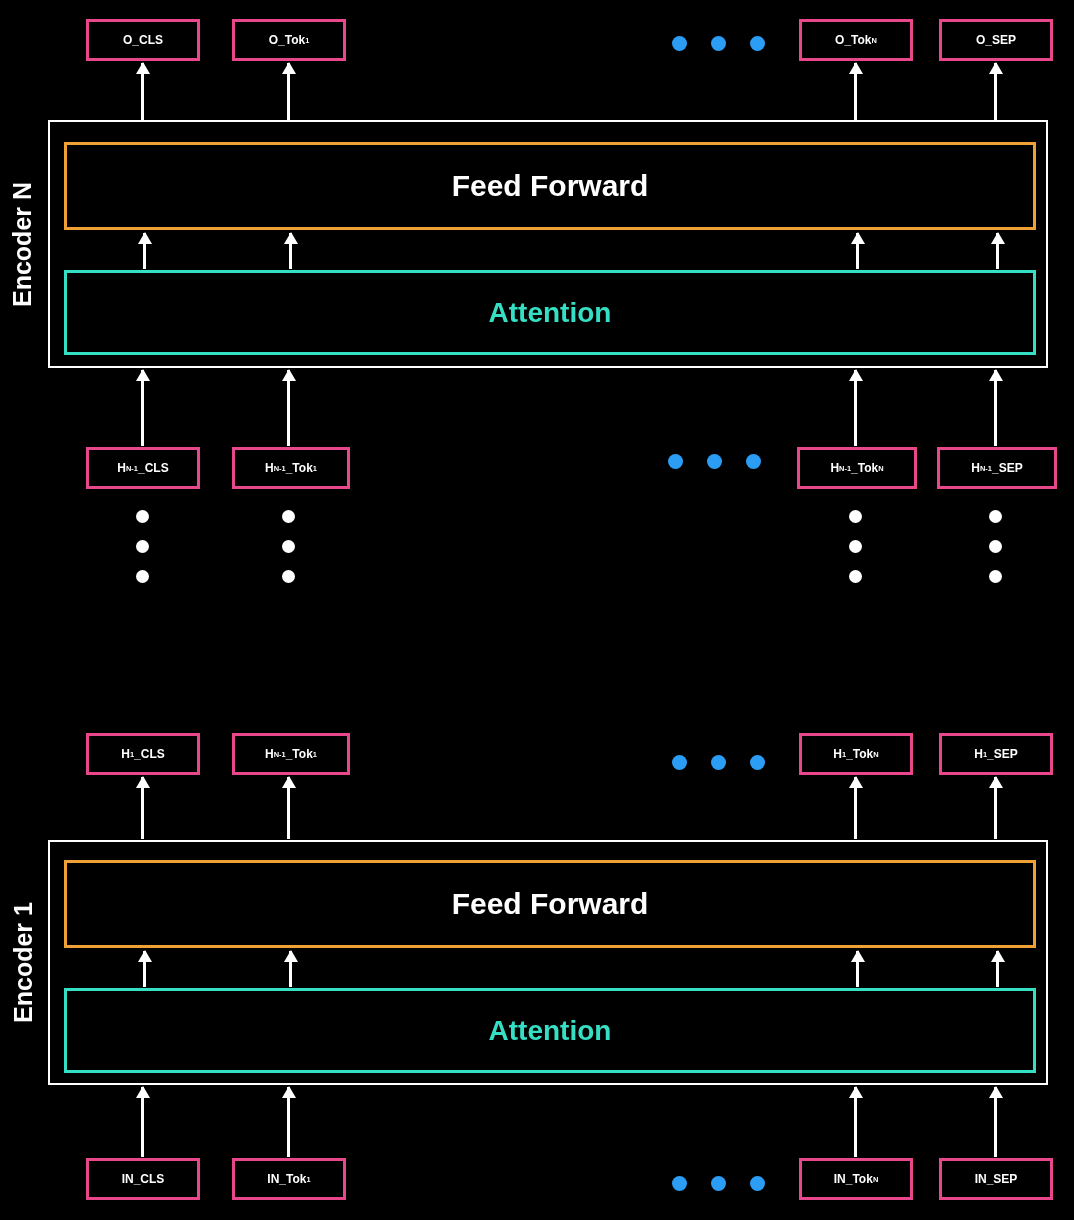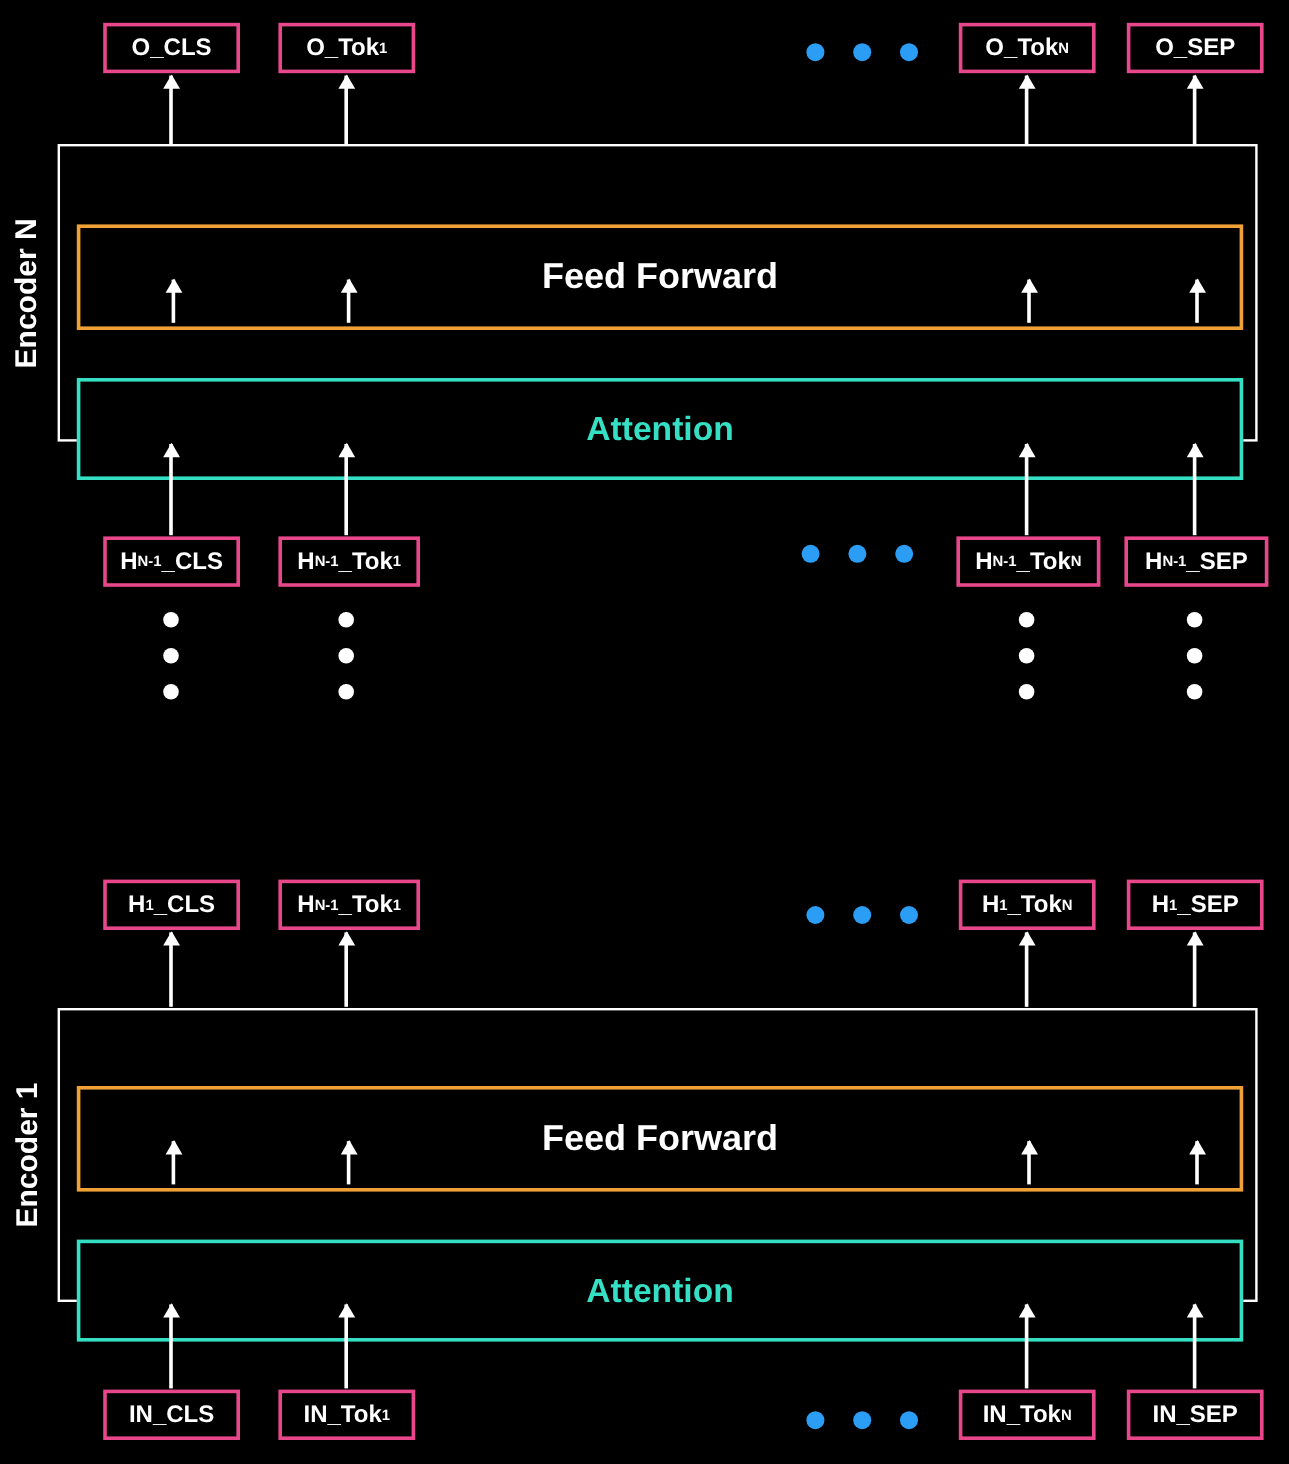--- a/index.html
+++ b/index.html
@@ -18,36 +18,35 @@
     width:1074px;height:1220px;
     background:var(--bg);
     overflow:hidden;
   }
   .token-box{
     position:absolute;
     width:114px;height:42px;
     border:3px solid var(--pink);
     background:var(--bg);
     color:var(--white);
-    font-weight:bold;font-size:20px;
+    font-weight:bold;font-size:12px;
     display:flex;align-items:center;justify-content:center;
     white-space:nowrap;
   }
   .token-box sub{font-size:0.62em;font-weight:bold;}
   .encoder{
     position:absolute;
     border:2px solid var(--white);
     background:var(--bg);
   }
   .inner-box{
     position:absolute;
     display:flex;align-items:center;justify-content:center;
     font-weight:bold;
     background:var(--bg);
-    margin-top:45px;
   }
   .ff-box{border:3px solid var(--orange);color:var(--white);font-size:30px;}
   .attn-box{border:3px solid var(--teal);color:var(--teal);font-size:28px;}
   .arrow{
     position:absolute;
     width:0;
     border-left:3px solid var(--white);
   }
   .arrow::before{
     content:"";

